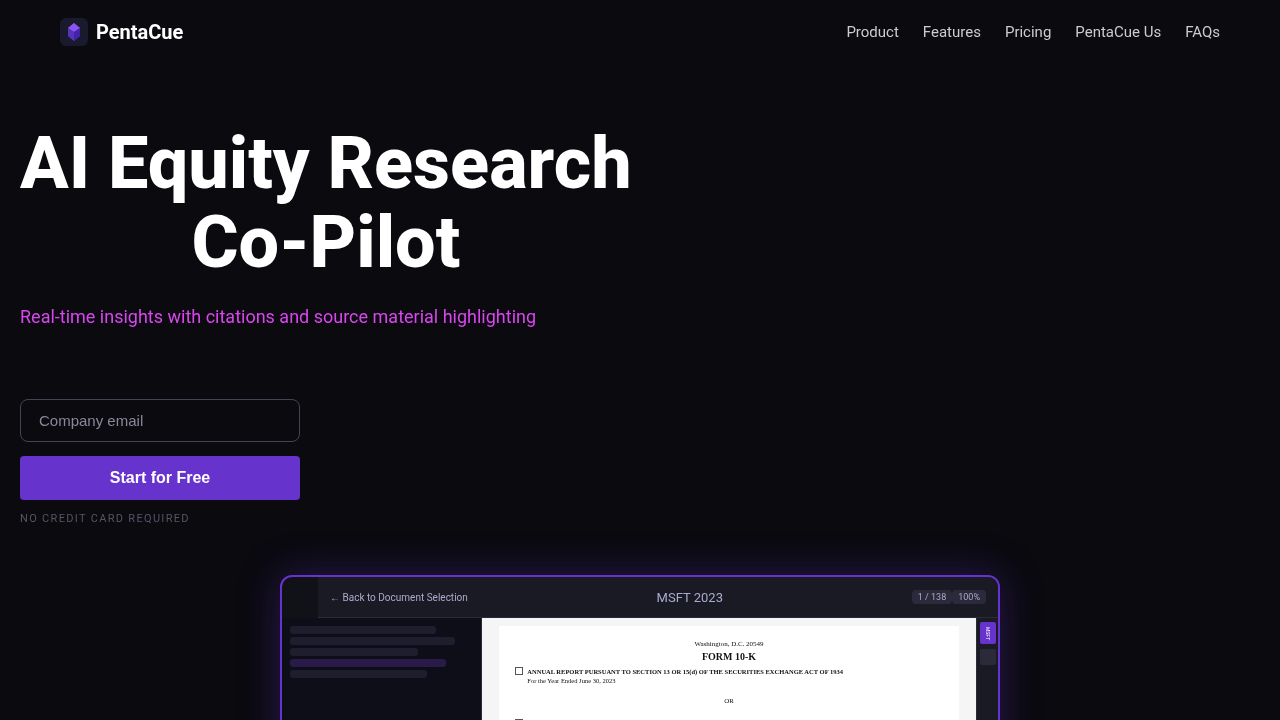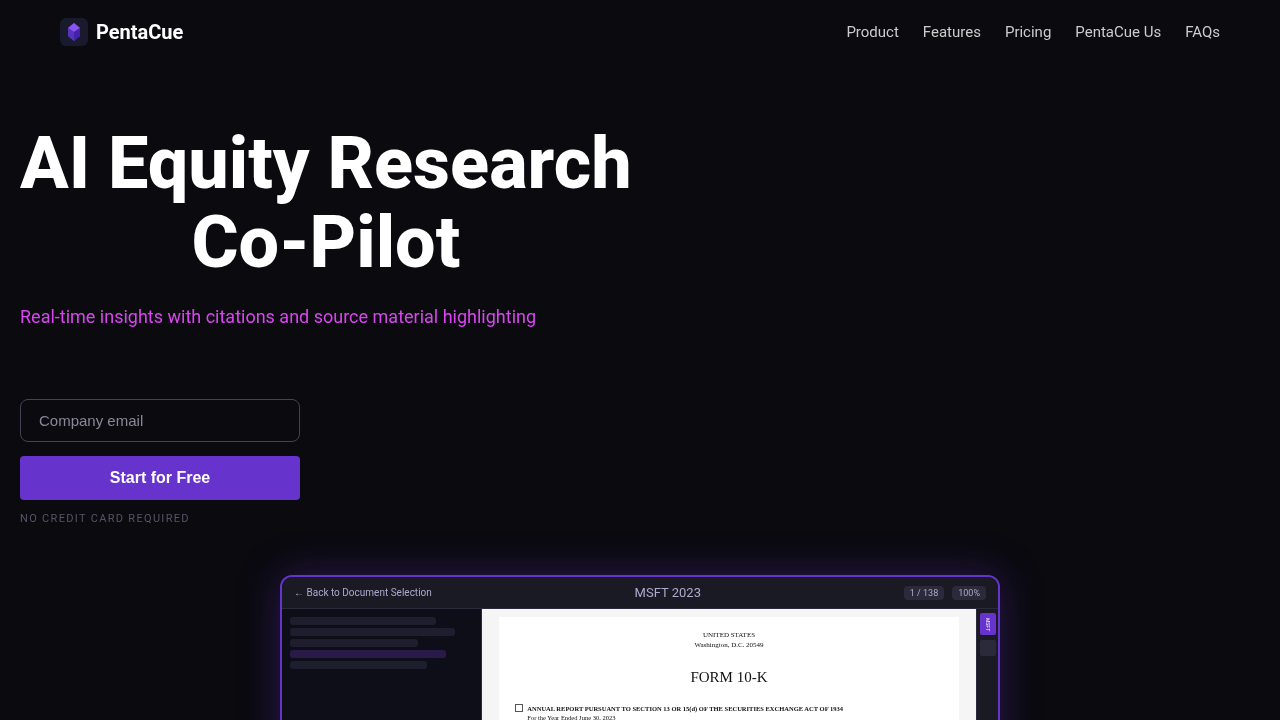--- a/index.html
+++ b/index.html
@@ -146,40 +146,41 @@
     }
 
     
     .mock-topbar {
       display: flex;
       align-items: center;
       background: #1a1a25;
       padding: 6px 12px;
       gap: 10px;
       border-bottom: 1px solid #2a2a3a;
-      height: 32px;
+      height: 41px;
+      margin-left: 36px;
     }
 
     .mock-back-btn {
       font-size: 10px;
       color: #aaaacc;
       white-space: nowrap;
     }
 
     .mock-doc-title {
       font-size: 13px;
       color: #aaaacc;
       flex: 1;
       text-align: center;
     }
 
     .mock-controls {
       display: flex;
       align-items: center;
-      gap: 8px;
+      gap: 0;
       text-align: right;
     }
 
     .mock-pill {
       background: #2a2a3a;
       border-radius: 4px;
       padding: 2px 6px;
       font-size: 9px;
       color: #aaaacc;
     }
@@ -250,23 +251,23 @@
       font-size: 7px;
       font-weight: normal;
     }
 
     .sec-doc-title-lg {
       font-size: 9px;
       font-weight: bold;
     }
 
     .sec-doc-form {
-      font-size: 15px;
-      font-weight: normal;
-      margin: 16px 0;
+      font-size: 10px;
+      font-weight: bold;
+      margin: 0 0;
     }
 
     .sec-doc-company {
       font-size: 12px;
       font-weight: bold;
       margin: 6px 0 4px;
     }
 
     .sec-checkbox-row {
       display: flex;
@@ -345,21 +346,20 @@
         <div style="height: 8px; background:#1e1e2e; border-radius:3px; margin-bottom:3px; width:90%;"></div>
         <div style="height: 8px; background:#1e1e2e; border-radius:3px; margin-bottom:3px; width:70%;"></div>
         <div style="height: 8px; background:#2a1a4a; border-radius:3px; margin-bottom:3px; width:85%;"></div>
         <div style="height: 8px; background:#1e1e2e; border-radius:3px; margin-bottom:3px; width:75%;"></div>
       </div>
 
       <div class="mock-main">
 
         <div class="sec-document">
           <div class="sec-doc-center">
-            <div class="sec-doc-title-sm">UNITED STATES</div>
             <div class="sec-doc-title-sm">Washington, D.C. 20549</div>
             <div class="sec-doc-form">FORM 10-K</div>
           </div>
 
           <div class="sec-checkbox-row">
             <div class="sec-checkbox"></div>
             <div>
               <strong>ANNUAL REPORT PURSUANT TO SECTION 13 OR 15(d) OF THE SECURITIES EXCHANGE ACT OF 1934</strong>
               <div>For the Year Ended June 30, 2023</div>
             </div>

